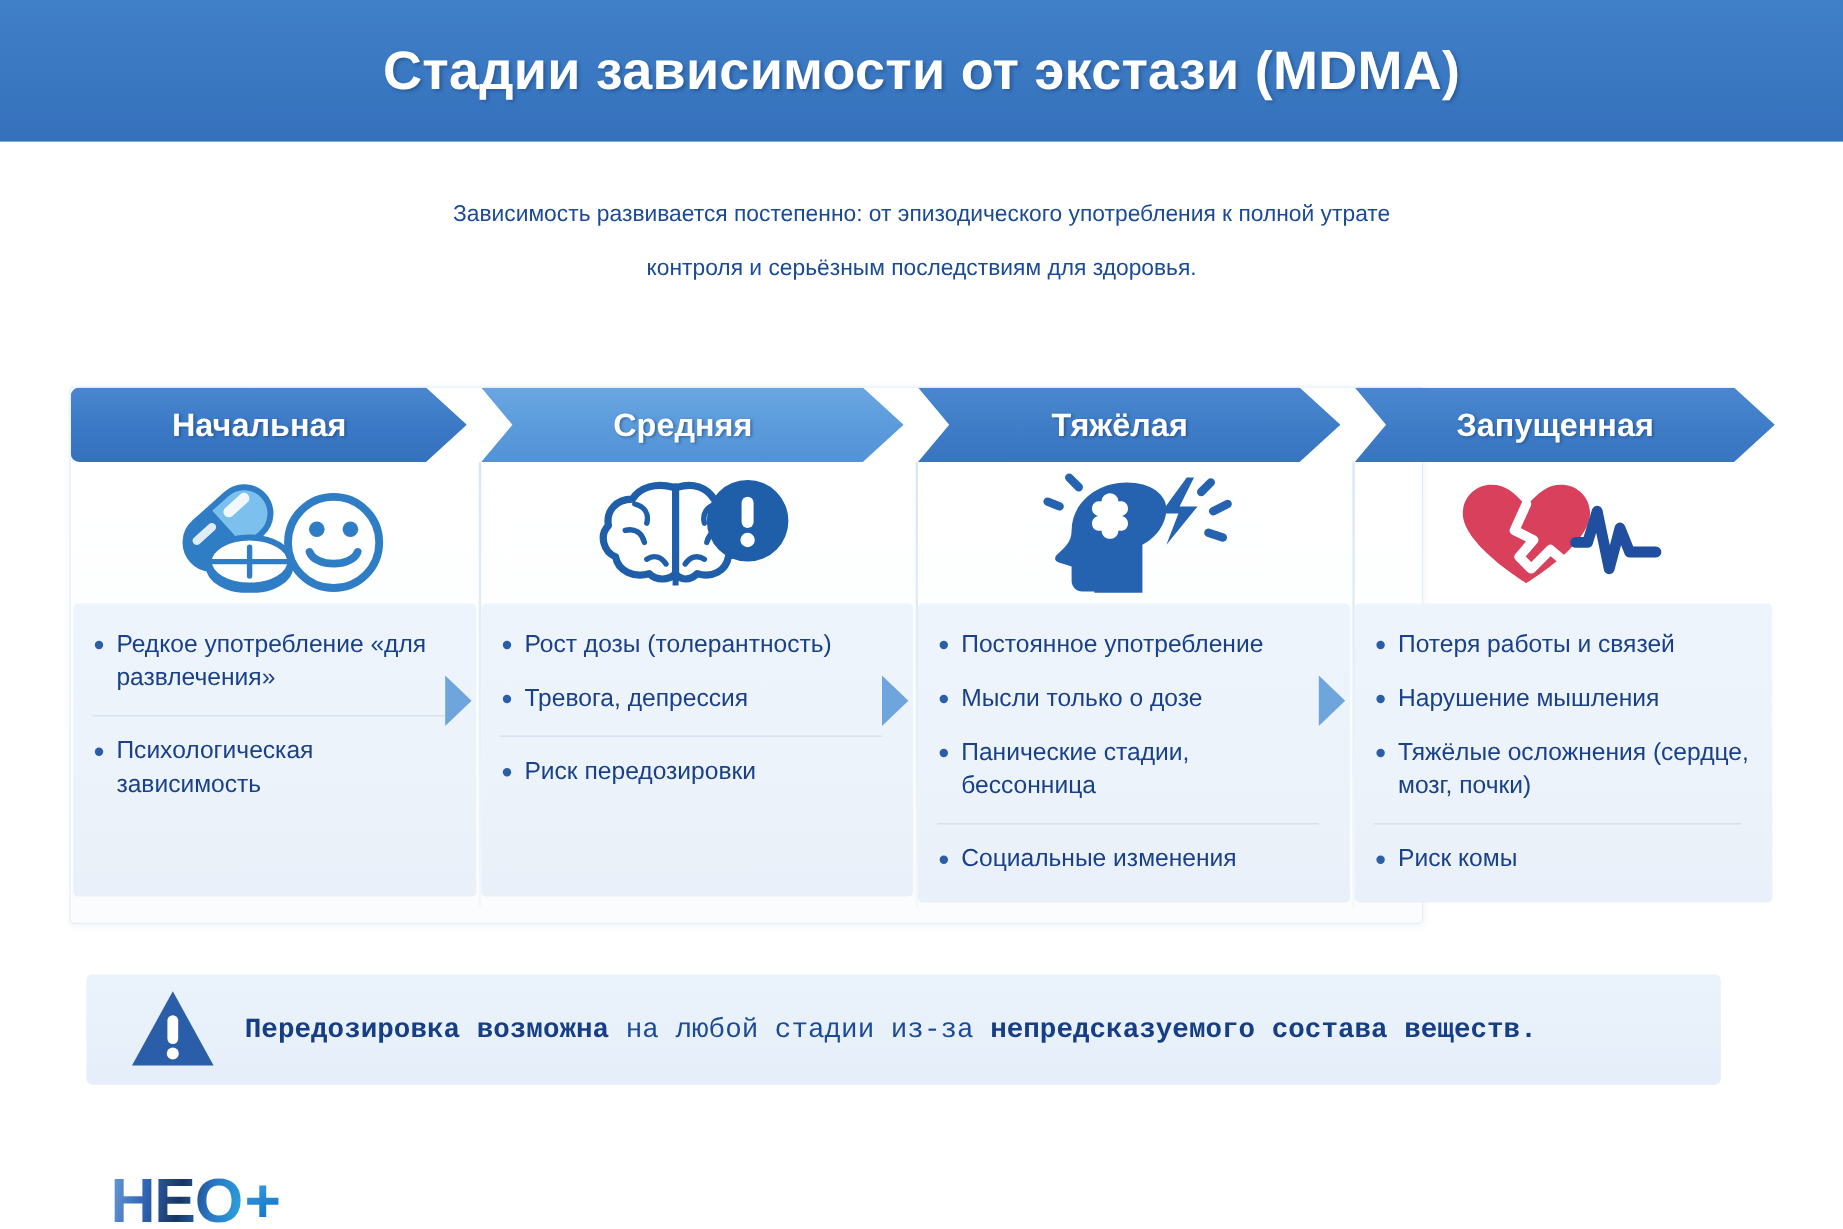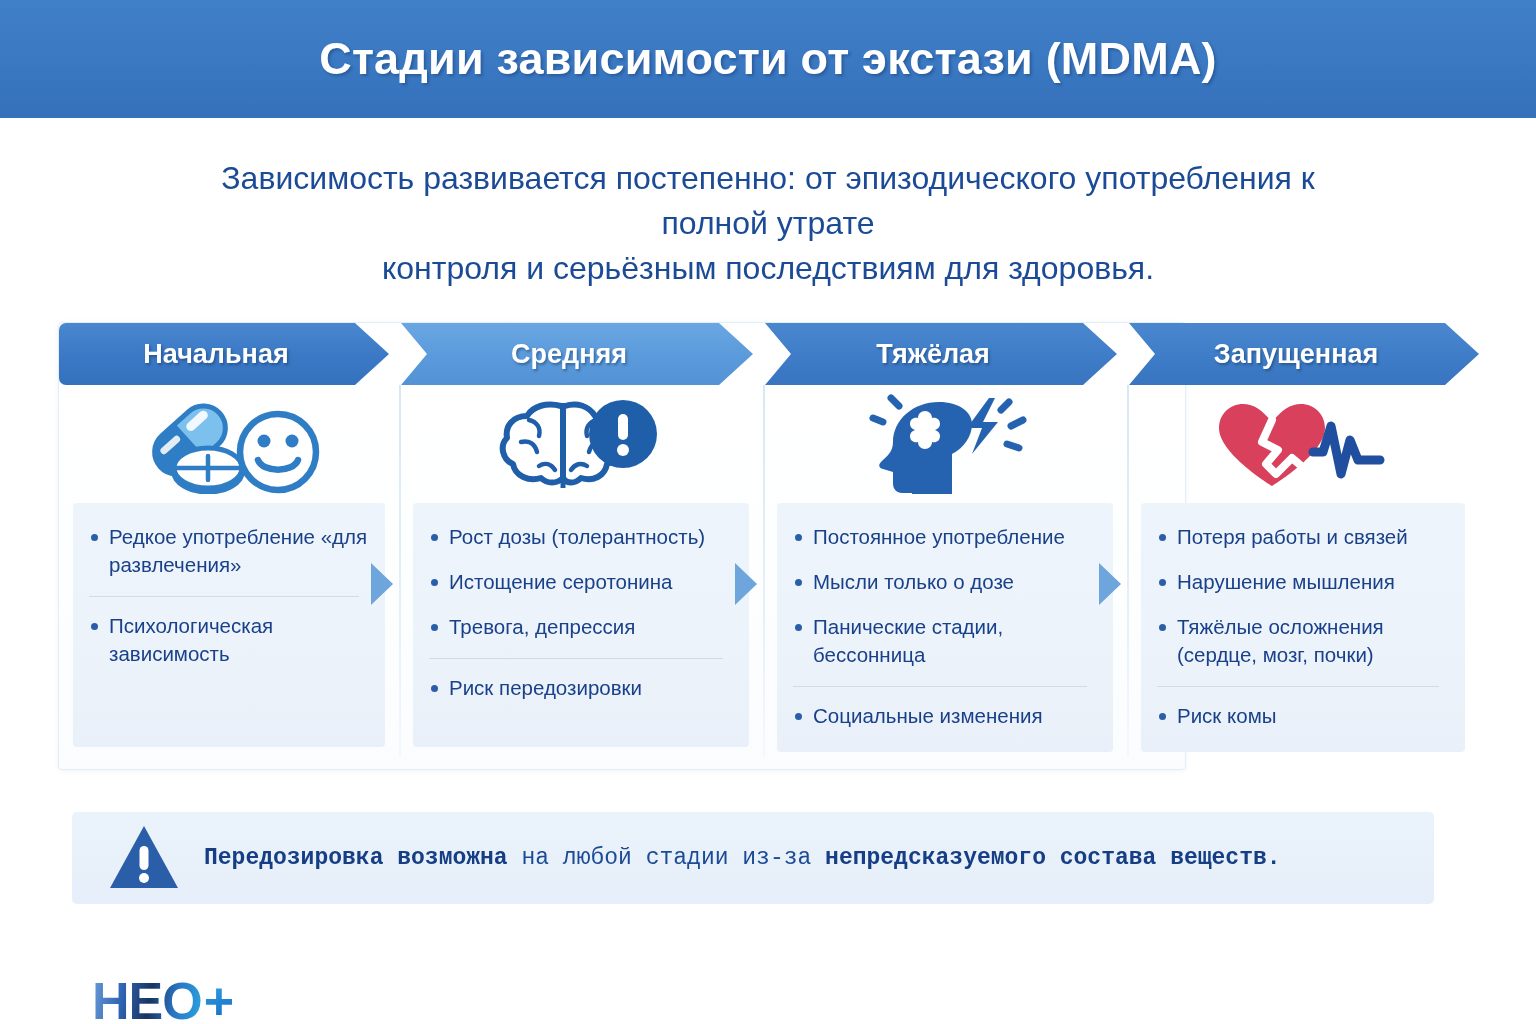--- a/index.html
+++ b/index.html
@@ -38,21 +38,21 @@
   }
 
   
   .subtitle {
     position: absolute;
     left: 168px;
     top: 156px;
     width: 1200px;
     text-align: center;
     color: #1b4b96;
-    font-size: 32px;
+    font-size: 19px;
     line-height: 45px;
     font-weight: 400;
   }
 
   
   .stages-panel {
     position: absolute;
     left: 58px;
     top: 322px;
     width: 1128px;
@@ -128,21 +128,21 @@
     height: 386px;
   }
   .icon-area {
     height: 118px;
     display: flex;
     align-items: center;
     justify-content: center;
   }
 
   .bullet-box {
-    margin: 0 14px;
+    margin: 0 2px;
     background: linear-gradient(180deg,#eef4fb 0%, #edf3fa 55%, #e9f0f9 100%);
     border-radius: 4px;
     padding: 20px 16px 22px 12px;
     min-height: 244px;
   }
 
   ul.bullets { list-style: none; }
   ul.bullets li {
     position: relative;
     color: #19418a;
@@ -323,21 +323,20 @@
           <path d="M98 22c-8 2-12 8-10 16M106 44c-8-2-14 2-16 10M88 68c-6-4-12-2-16 4" stroke="#1f5ea8" stroke-width="4.5" fill="none" stroke-linecap="round"></path>
           <circle cx="124" cy="36" r="34" fill="#1f5ea8"></circle>
           <rect x="119" y="16" width="10" height="26" rx="5" fill="#ffffff"></rect>
           <circle cx="124" cy="52" r="6" fill="#ffffff"></circle>
         </g>
       </svg>
     </div>
     <div class="bullet-box">
       <ul class="bullets">
         <li>Рост дозы (толерантность)</li>
-        <li>Истощение серотонина</li>
         <li>Тревога, депрессия</li>
         <li class="sep-before">Риск передозировки</li>
       </ul>
     </div>
   </div>
 
   <div class="stage-col" style="left:704px; width:364px;">
     <div class="icon-area">
 
       <svg width="180" height="100" viewBox="0 0 180 100">

